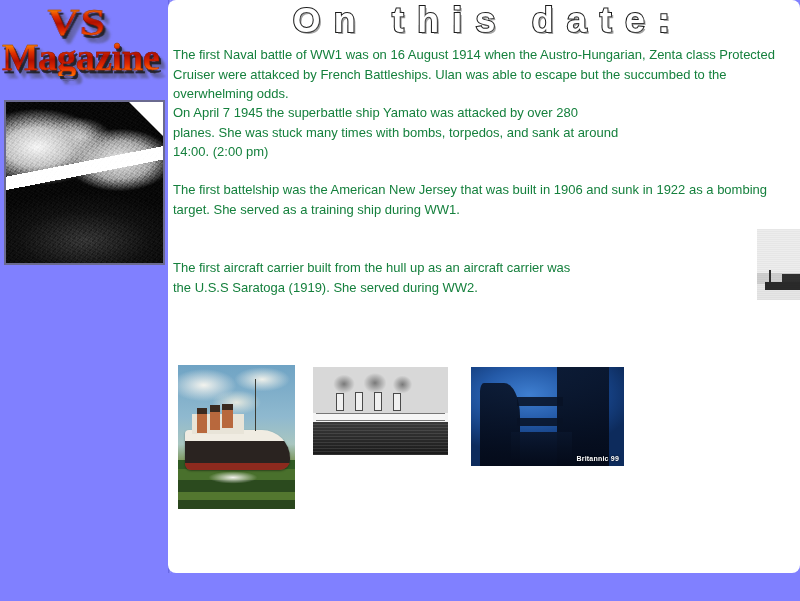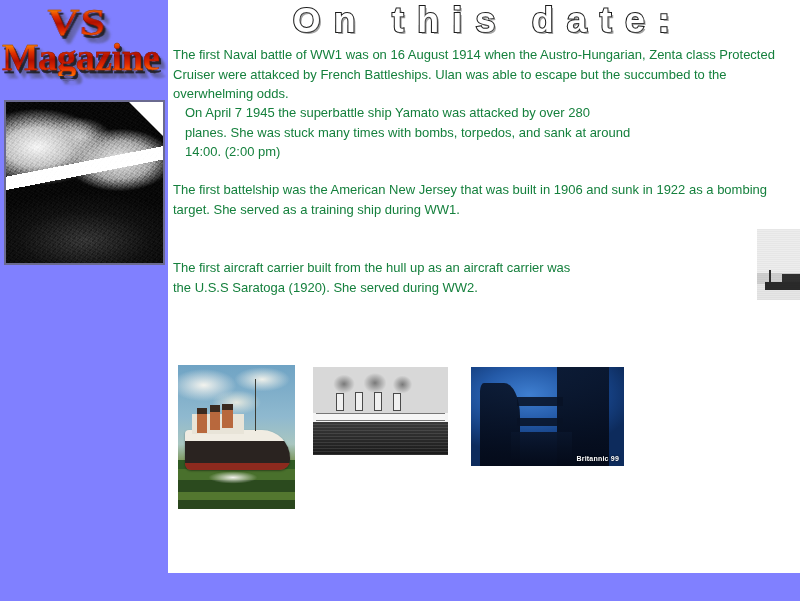--- a/index.html
+++ b/index.html
@@ -88,20 +88,21 @@
     width: 0; height: 0;
     border-top: 34px solid #fbfbfb;
     border-left: 34px solid transparent;
   }
 
   
   #content {
     position: absolute; left: 168px; top: 0;
     width: 632px; height: 573px;
     background: #ffffff;
+    border-radius: 8px;
   }
   #content-edge {
     position: absolute; left: 168px; top: 0;
     width: 3px; height: 573px;
     background: linear-gradient(90deg, #5f5fe0, #9a9aff);
   }
 
   
   #title-wrap {
     position: absolute; left: 8px; top: 0px;
@@ -132,21 +133,21 @@
   
   .para {
     position: absolute;
     font-family: "Liberation Sans", sans-serif;
     font-size: 13px;
     line-height: 19.5px;
     color: #15803d;
     margin: 0;
   }
   #para-1 { left: 5px;  top: 45px;  width: 625px; }
-  #para-2 { left: 17px;  top: 103px; width: 450px; }
+  #para-2 { left: 5px;  top: 103px; width: 450px; }
   #para-3 { left: 5px;  top: 180px; width: 622px; }
   #para-4 { left: 5px;  top: 258px; width: 405px; }
   #para-5 { left: 5px;  top: 318px; width: 625px; }
 
   
   .photo { position: absolute; overflow: hidden; }
 
   
   #photo-battleship-2 {
     left: 589px; top: 229px; width: 206px; height: 71px;
@@ -268,21 +269,21 @@
   <div id="title-wrap">
     <div id="title-text">On this date:</div>
   </div>
 
   <p class="para" id="para-1">The first Naval battle of WW1 was on 16 August 1914 when the Austro-Hungarian, Zenta class Protected Cruiser were attakced by  French Battleships. Ulan was able to escape but the succumbed to the overwhelming odds.</p>
 
   <p class="para" id="para-2">On April 7 1945 the superbattle ship Yamato was attacked by over 280 planes. She was stuck many times with bombs, torpedos, and sank at around 14:00. (2:00 pm)</p>
 
   <p class="para" id="para-3">The first battelship was the American New Jersey that was built in 1906 and sunk in 1922 as a bombing target. She served as a training ship during WW1.</p>
 
-  <p class="para" id="para-4">The first aircraft carrier built from the hull up as an aircraft carrier was the U.S.S Saratoga (1920). She served during WW2.</p>
+  <p class="para" id="para-4">The first aircraft carrier built from the hull up as an aircraft carrier was the U.S.S Saratoga (1919). She served during WW2.</p>
 
 
   <div class="photo" id="photo-battleship-2">
     <div class="ship-bw2">
       <div class="hull" style="position:absolute;left:4%;top:74%;width:92%;height:12%;background:#2a2a2a;"></div>
       <div class="hull" style="position:absolute;left:12%;top:64%;width:74%;height:11%;background:#303030;"></div>
 
       <div class="hull" style="position:absolute;left:6%;top:58%;width:2px;height:16%;background:#2e2e2e;"></div>
       <div class="haze" style="position:absolute;inset:0;background:repeating-linear-gradient(0deg,rgba(0,0,0,.03) 0 1px,transparent 1px 2px);"></div>
     </div>

